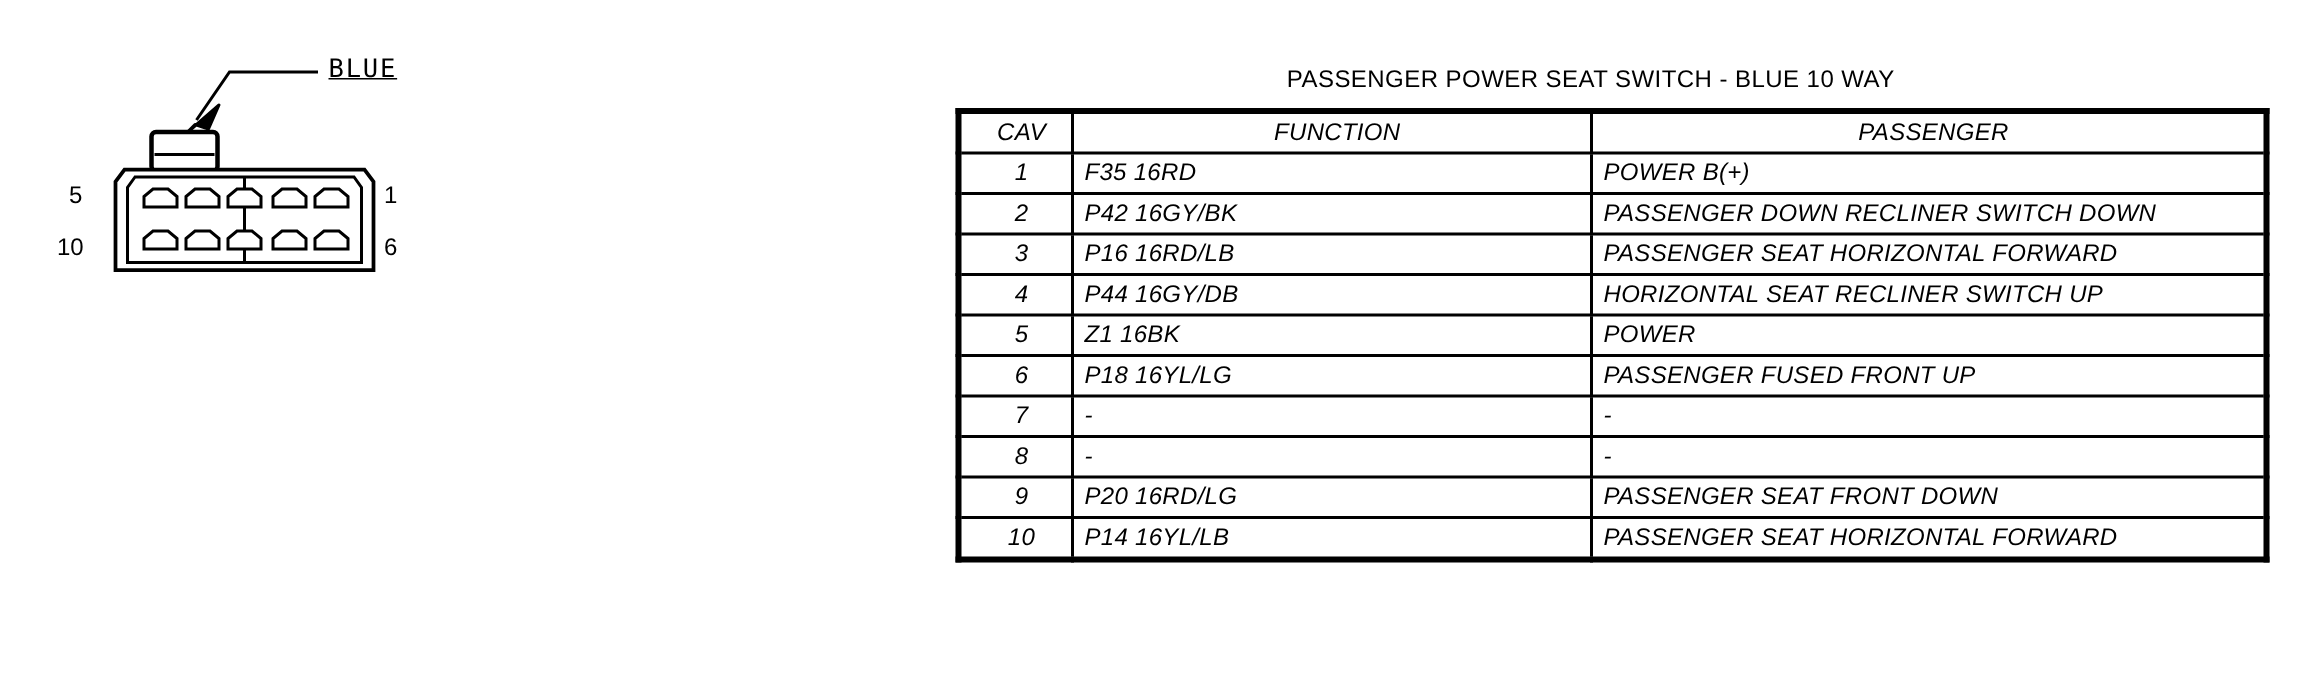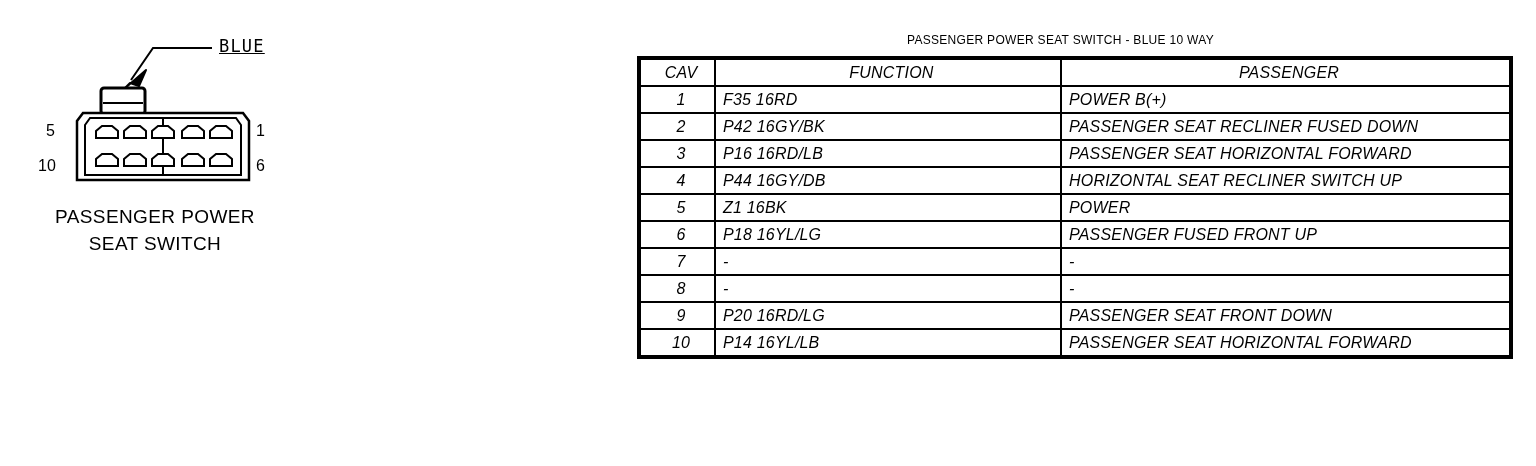--- a/index.html
+++ b/index.html
@@ -65,25 +65,26 @@
 
   
   #table-block {
     position: absolute;
     left: 637px;
     top: 33px;
     width: 850px;
   }
   #table-title {
     text-align: center;
-    font-size: 12px;
+    font-size: 16px;
     letter-spacing: 0.3px;
     margin-bottom: 9px;
     width: 847px;
     white-space: nowrap;
+    margin-top: 12px;
   }
   table#pinout-table {
     border-collapse: collapse;
     table-layout: fixed;
     width: 847px;
     border: 4px solid #000;
     font-style: italic;
   }
   table#pinout-table td {
     border: 2px solid #000;
@@ -148,44 +149,40 @@
     </g>
   </svg>
 
   <span class="callout-label">BLUE</span>
 
   <span class="pin-num" id="pin-label-5">5</span>
   <span class="pin-num" id="pin-label-10">10</span>
   <span class="pin-num" id="pin-label-1">1</span>
   <span class="pin-num" id="pin-label-6">6</span>
 
-  <div id="connector-caption">
-    <div>PASSENGER POWER</div>
-    <div>SEAT SWITCH</div>
-  </div>
 </div>
 
 <div id="table-block">
   <div id="table-title">PASSENGER POWER SEAT SWITCH - BLUE 10 WAY</div>
   <table id="pinout-table">
     <tbody id="pinout-tbody">
       <tr class="header-row">
         <td class="col-cav">CAV</td>
         <td class="col-circ">FUNCTION</td>
         <td class="col-func">PASSENGER</td>
       </tr>
     <tr>
           <td class="col-cav">1</td>
           <td class="col-circ">F35 16RD</td>
           <td class="col-func">POWER B(+)</td>
         </tr>
         <tr>
           <td class="col-cav">2</td>
           <td class="col-circ">P42 16GY/BK</td>
-          <td class="col-func">PASSENGER SEAT RECLINER FUSED DOWN</td>
+          <td class="col-func">PASSENGER DOWN RECLINER SWITCH DOWN</td>
         </tr>
         <tr>
           <td class="col-cav">3</td>
           <td class="col-circ">P16 16RD/LB</td>
           <td class="col-func">PASSENGER SEAT HORIZONTAL FORWARD</td>
         </tr>
         <tr>
           <td class="col-cav">4</td>
           <td class="col-circ">P44 16GY/DB</td>
           <td class="col-func">HORIZONTAL SEAT RECLINER SWITCH UP</td>

